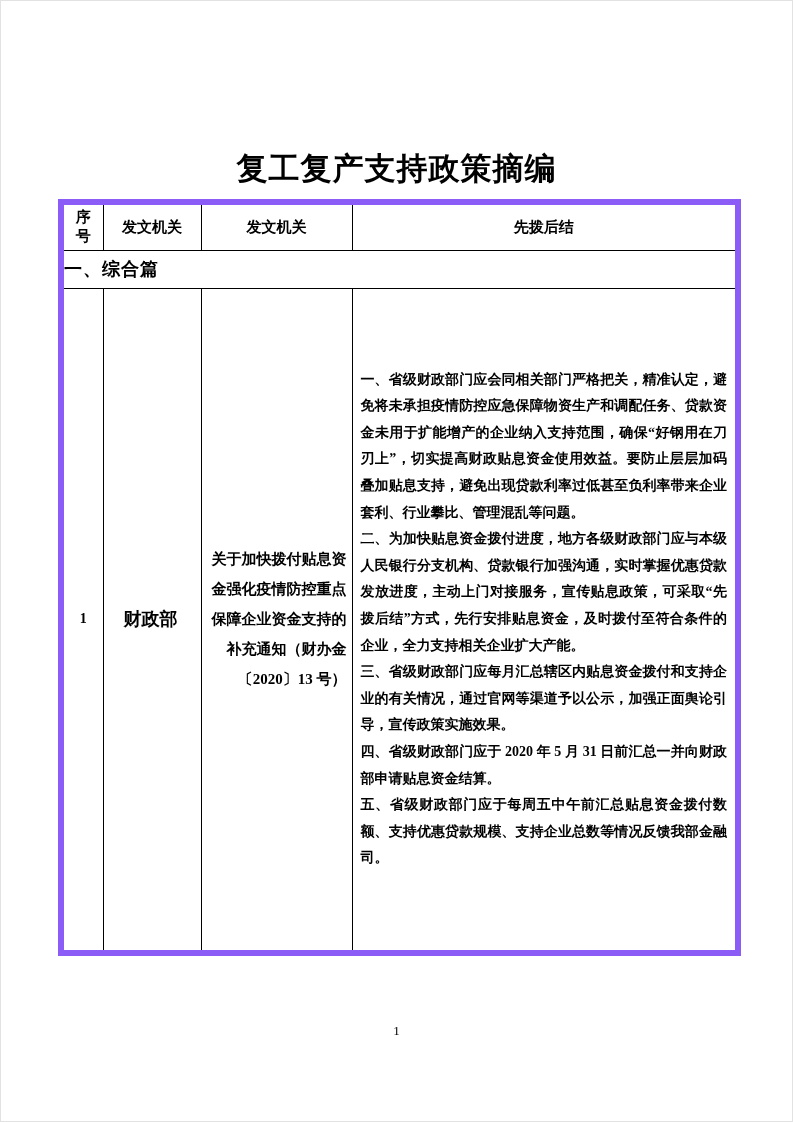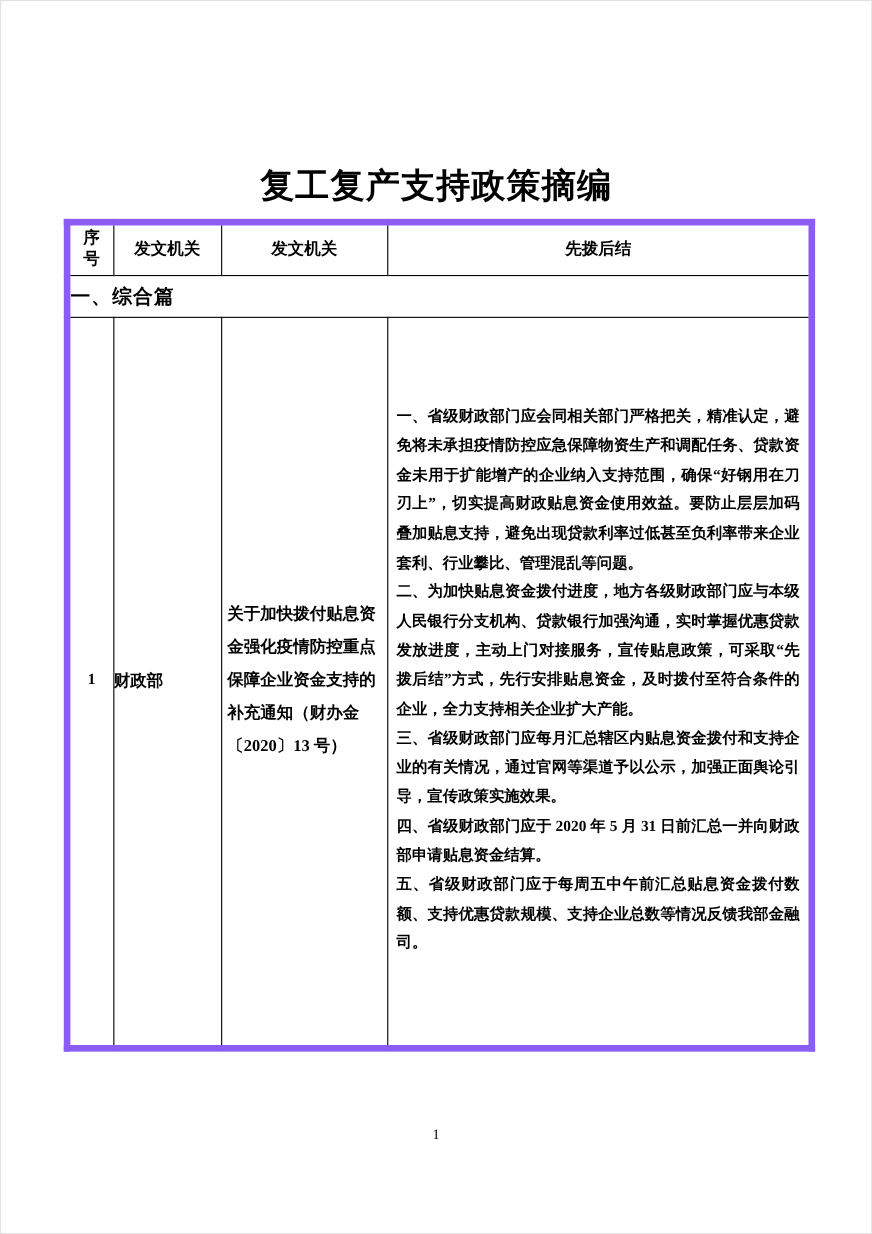--- a/index.html
+++ b/index.html
@@ -55,27 +55,27 @@
     text-align: left;
     font-size: 18px;
     letter-spacing: 1px;
   }
   tr.data-row td { height: 665px; }
   td.cell-index {
     text-align: center;
     font-size: 14px;
   }
   td.cell-agency {
-    font-size: 15px;
-    padding-left: 0;
+    font-size: 18px;
+    padding-left: 20px;
     padding-right: 4px;
   }
   td.cell-doc {
     font-size: 15px;
-    text-align: left;
+    text-align: right;
     line-height: 30px;
     padding: 0 5px;
   }
   td.cell-main {
     font-size: 14px;
     line-height: 26.6px;
     text-align: justify;
     padding: 0 8px;
     margin-top: 12px;
   }

